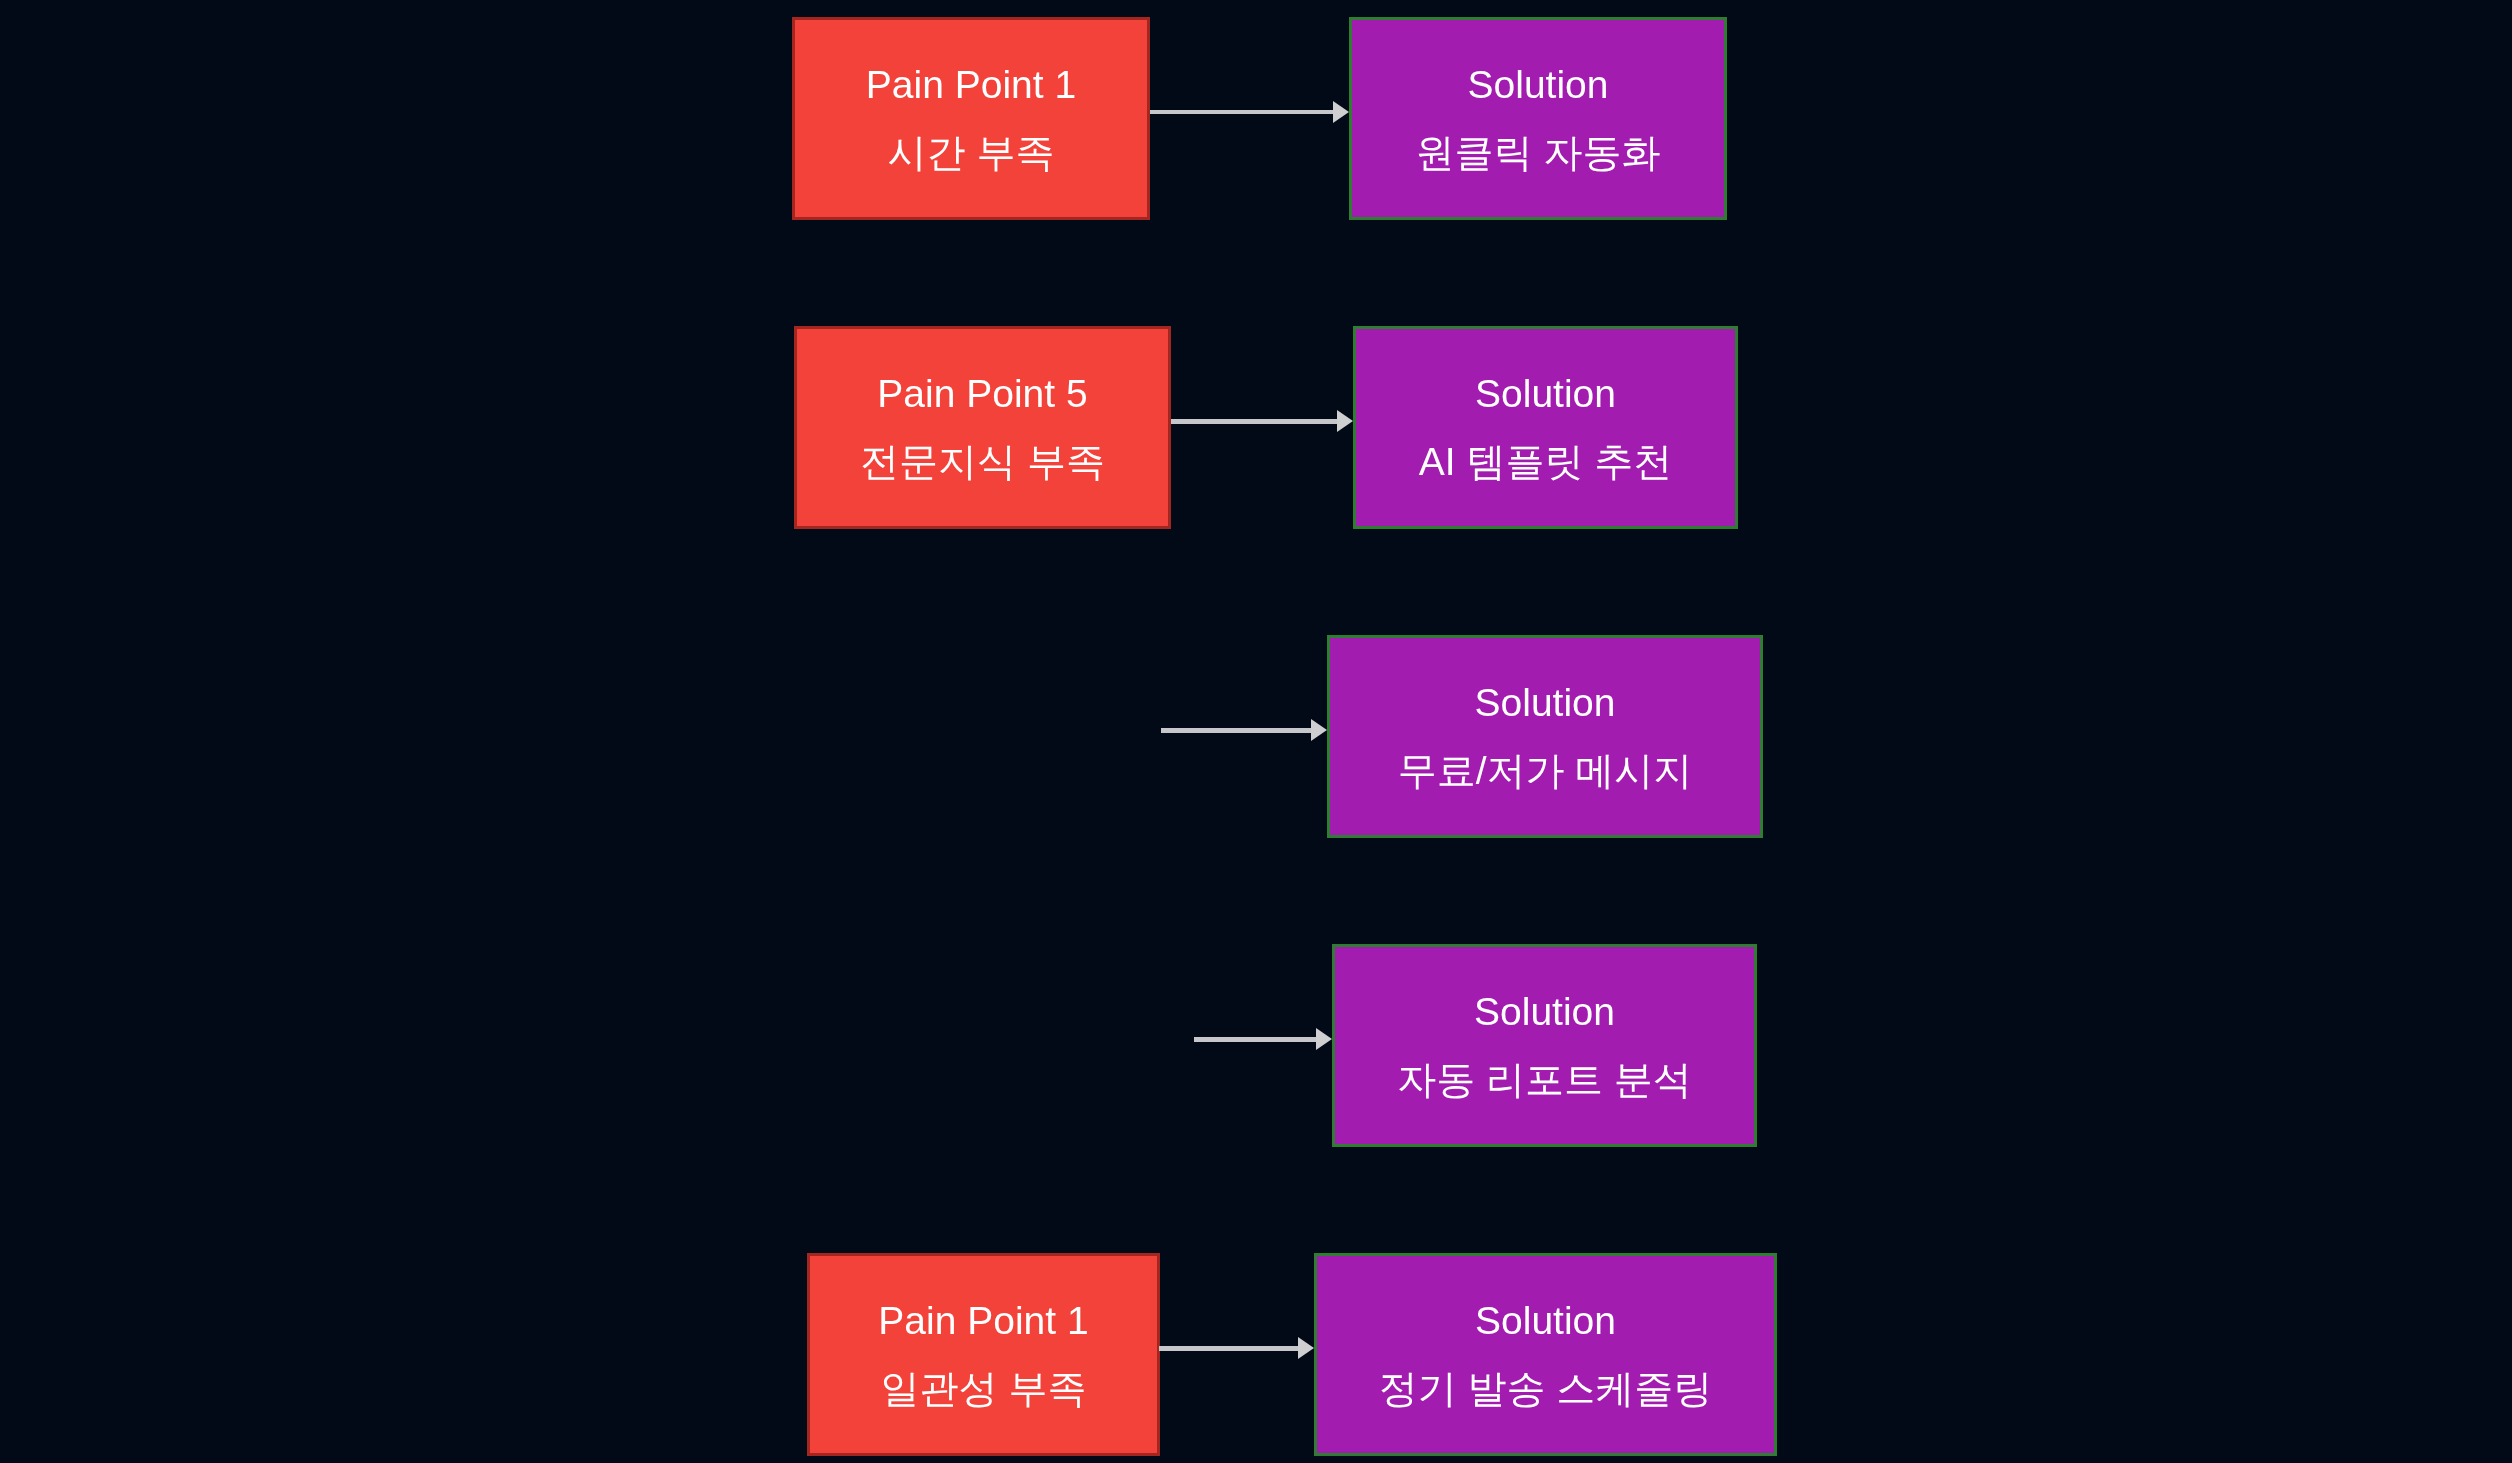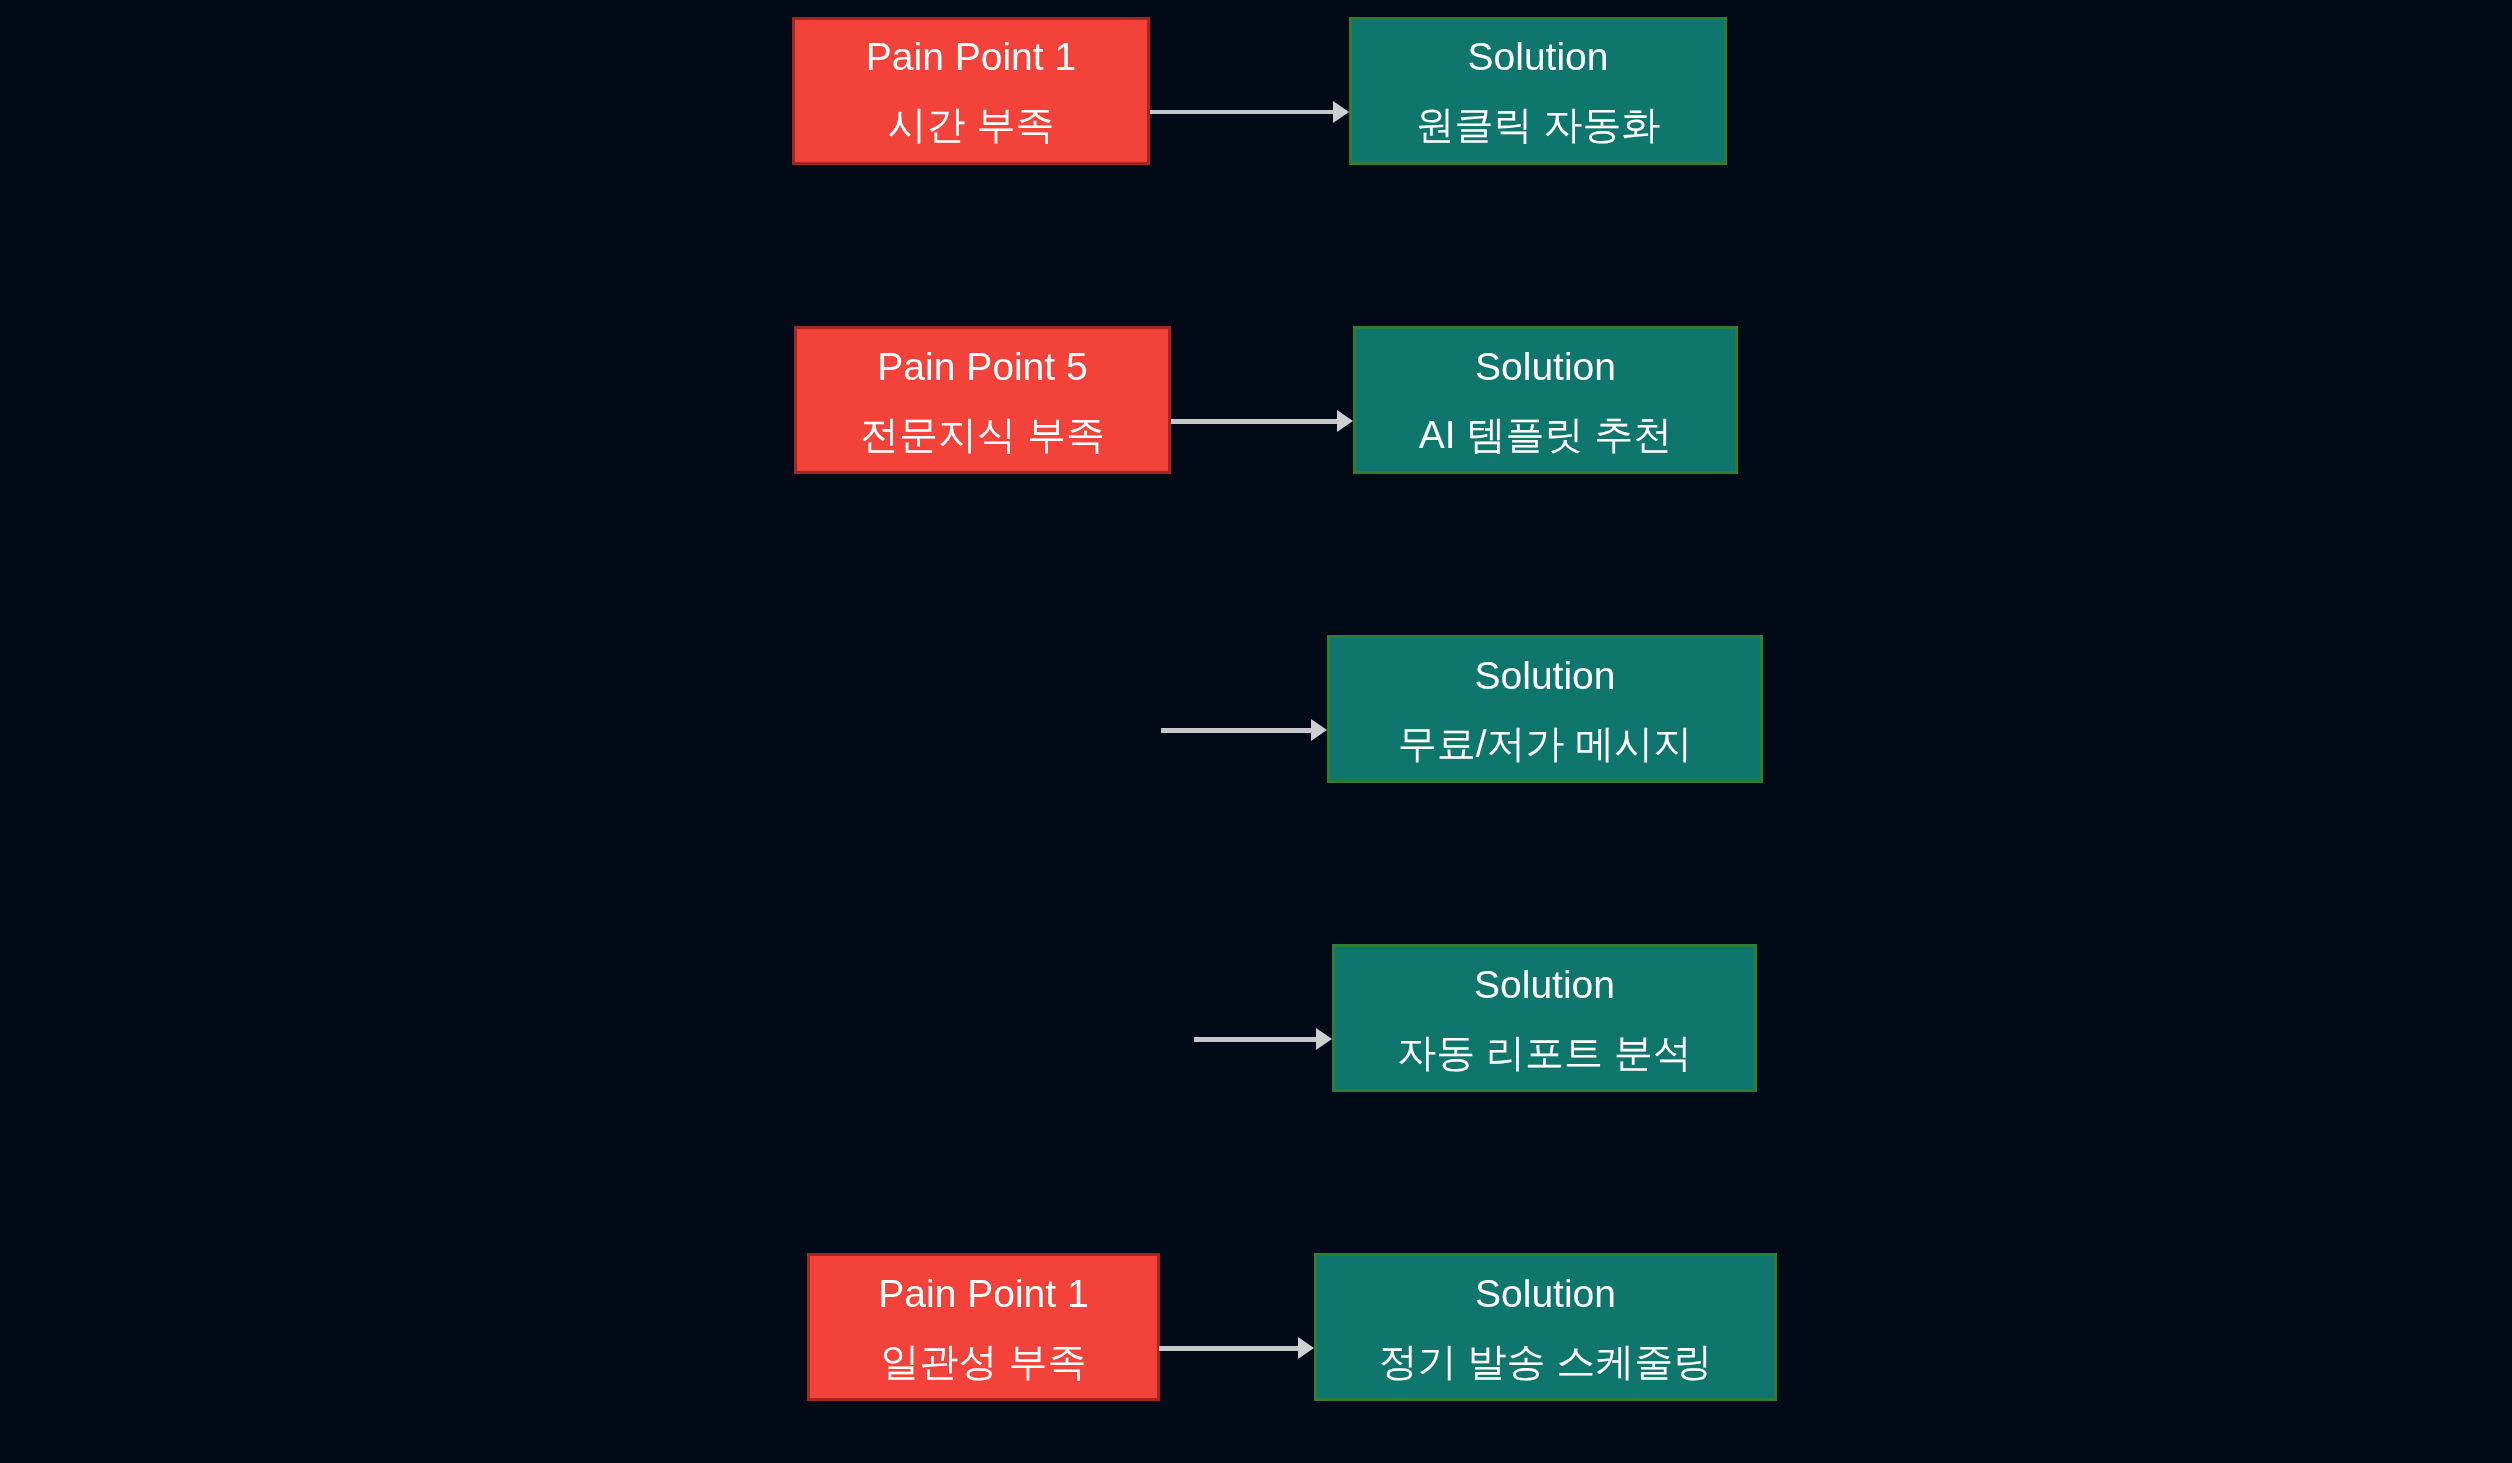--- a/index.html
+++ b/index.html
@@ -17,36 +17,36 @@
   }
   .row {
     position: absolute;
     left: 0;
     width: 100%;
     height: 190px;
   }
   .box {
     position: absolute;
     top: 0;
-    height: 148px;
+    height: 203px;
     box-sizing: border-box;
     display: flex;
     flex-direction: column;
     align-items: center;
     justify-content: center;
     gap: 29px;
     color: #ffffff;
     text-align: center;
   }
   .box.pain {
     background: #f2423a;
     border: 3.7px solid #a32620;
   }
   .box.solution {
-    background: #0f766e;
+    background: #a21caf;
     border: 3.7px solid #2e7d32;
     justify-content: center;
   }
   .box-title, .box-desc {
     font-size: 39px;
     line-height: 1;
     white-space: nowrap;
   }
   .arrow {
     position: absolute;

